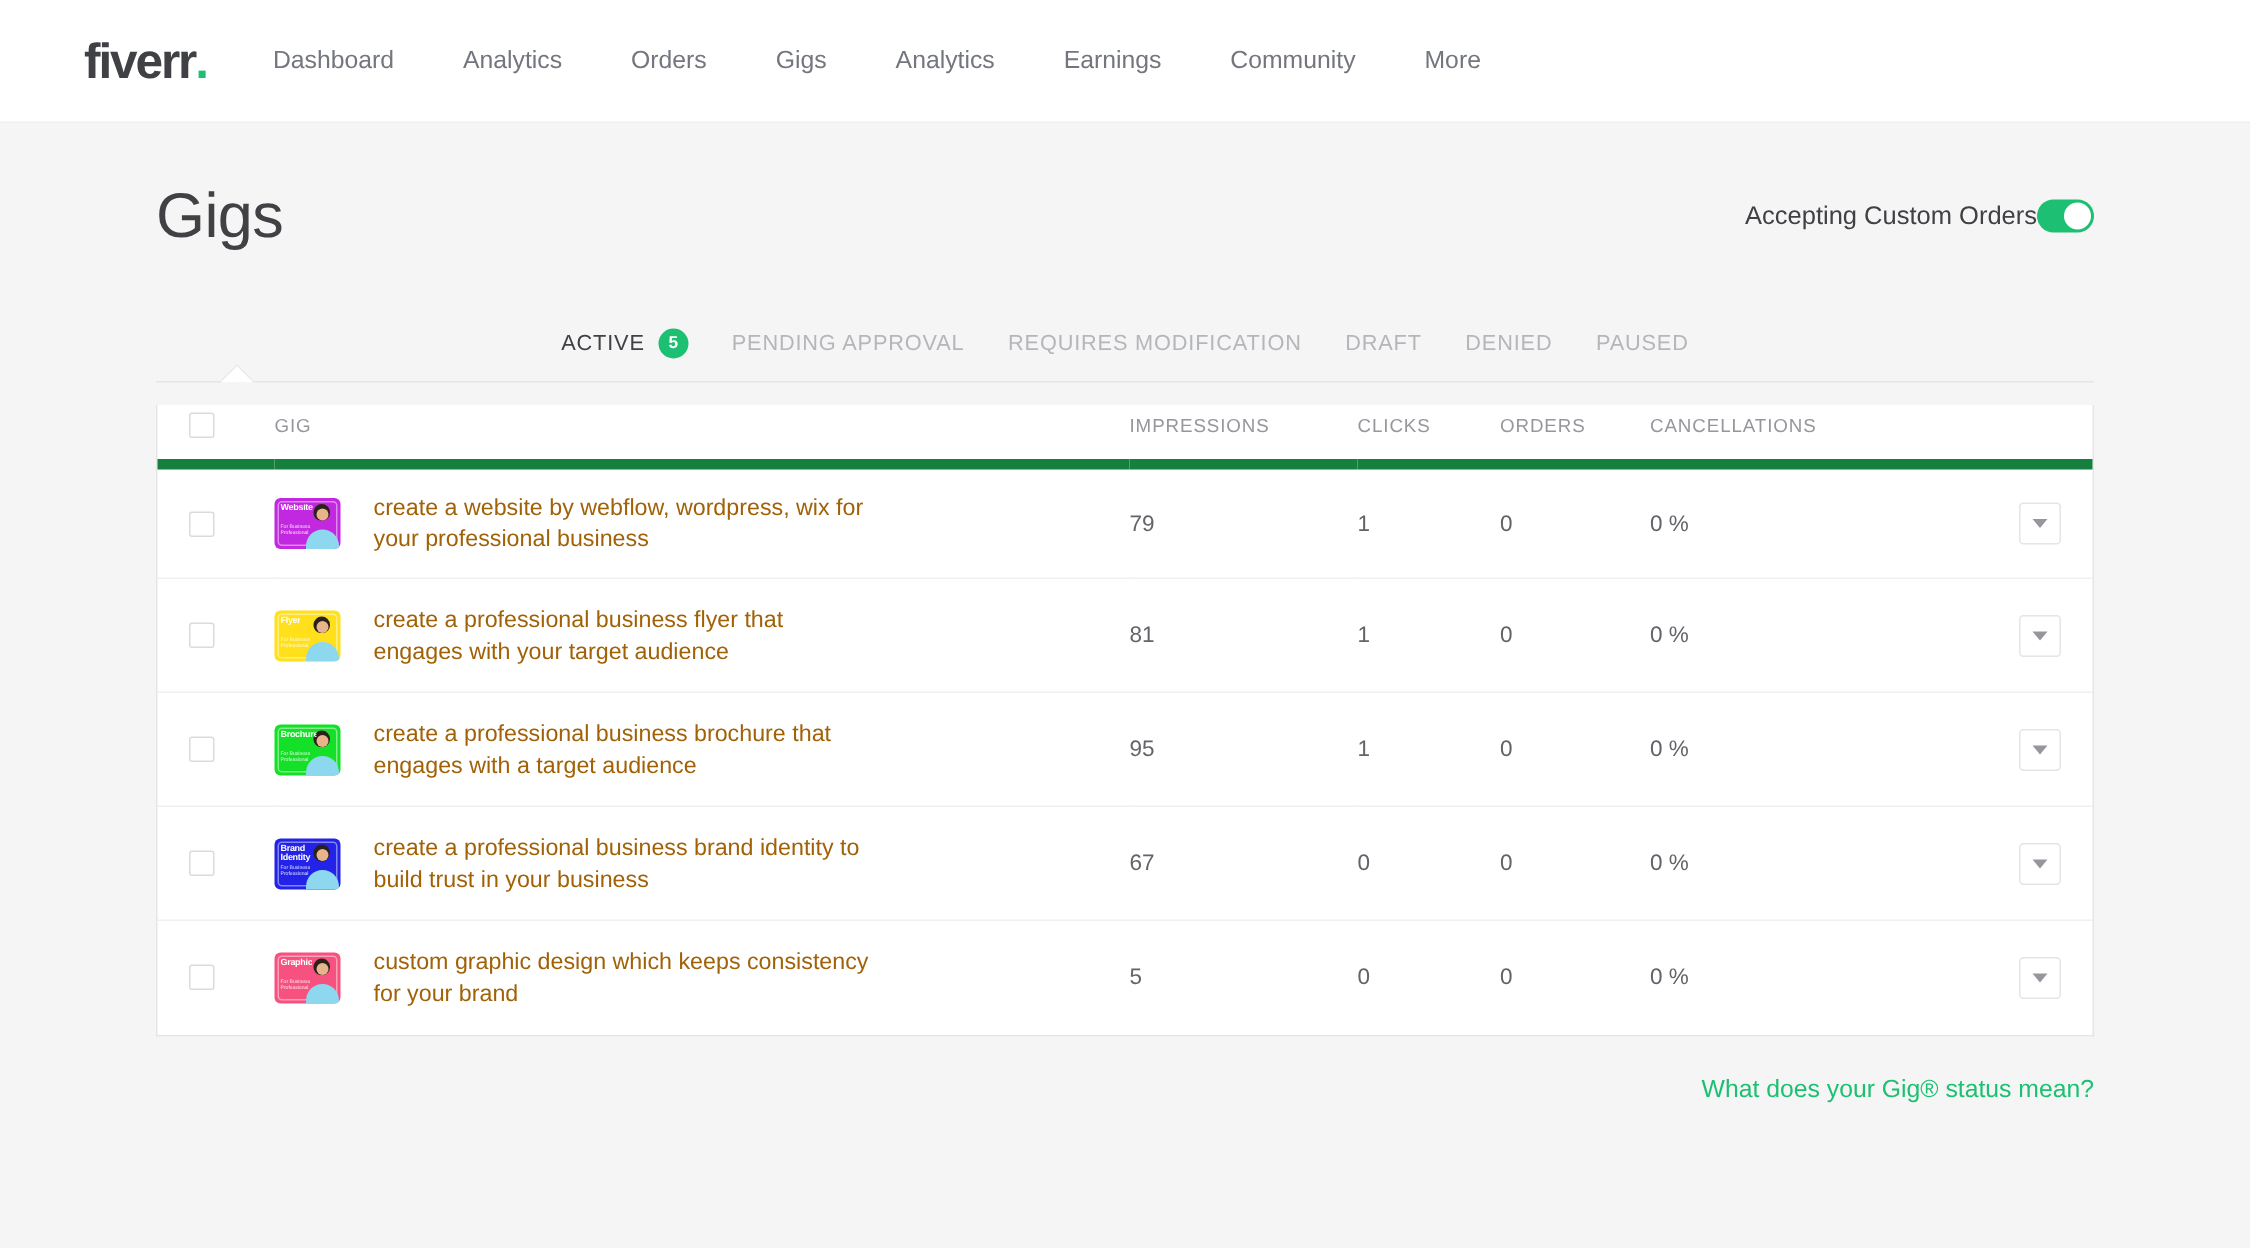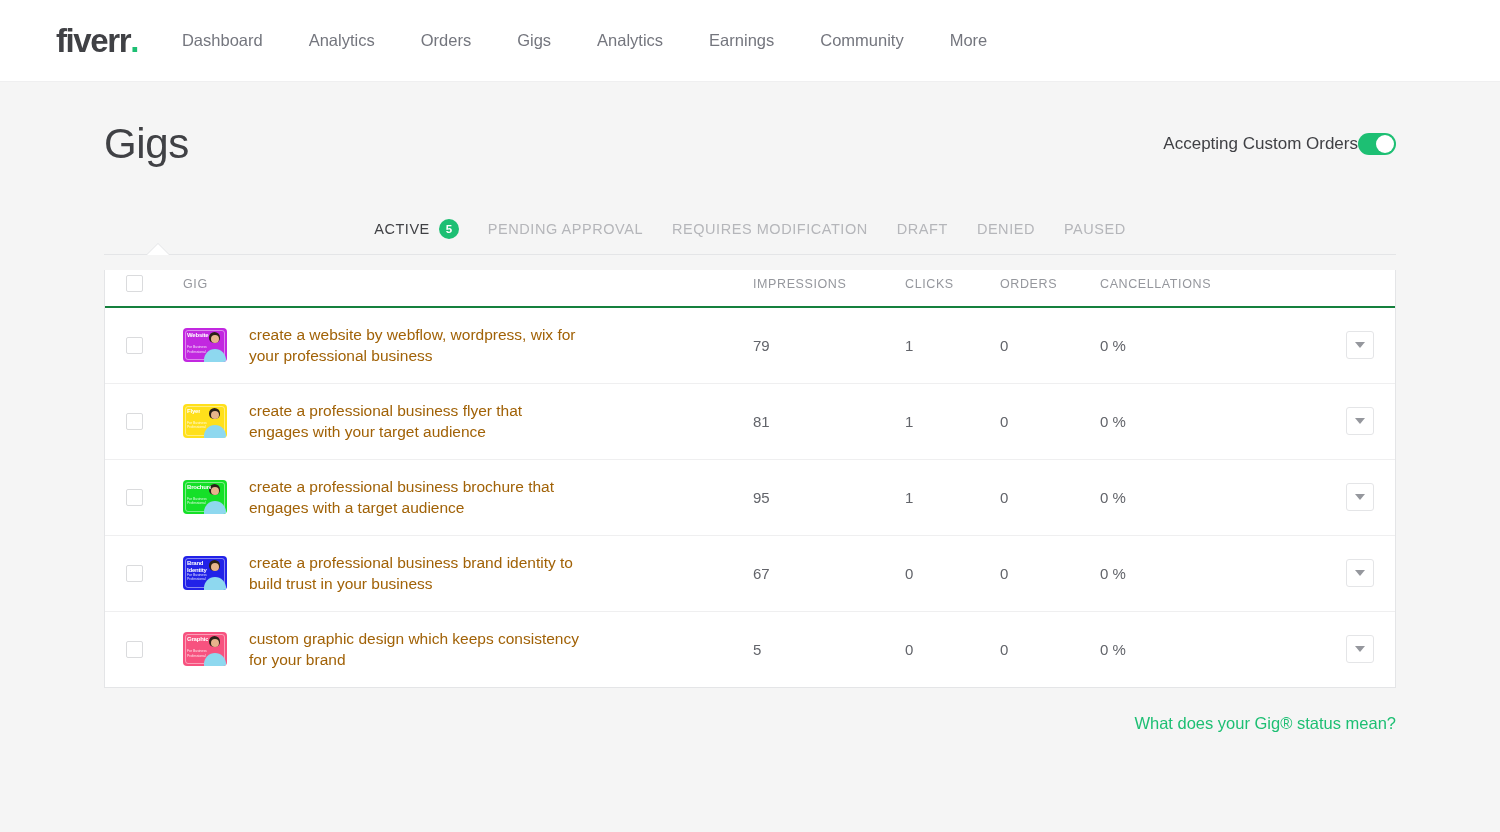--- a/index.html
+++ b/index.html
@@ -246,21 +246,21 @@
     width: 100%;
     border-collapse: collapse;
   }
   table.gigs thead th {
     font-size: 12.5px;
     font-weight: 400;
     color: #95979d;
     letter-spacing: 0.6px;
     text-align: left;
     padding: 5px 0 14px 0;
-    border-bottom: 2px solid #15803d;
+    border-bottom: 7px solid #15803d;
   }
   .col-check  { width: 78px; padding-left: 21px !important; }
   .col-gig    { width: 570px; }
   .col-impr   { width: 152px; }
   .col-clicks { width: 95px; }
   .col-orders { width: 100px; }
   .col-canc   { width: 190px; }
   .col-action { width: auto; }
 
   table.gigs tbody td {

